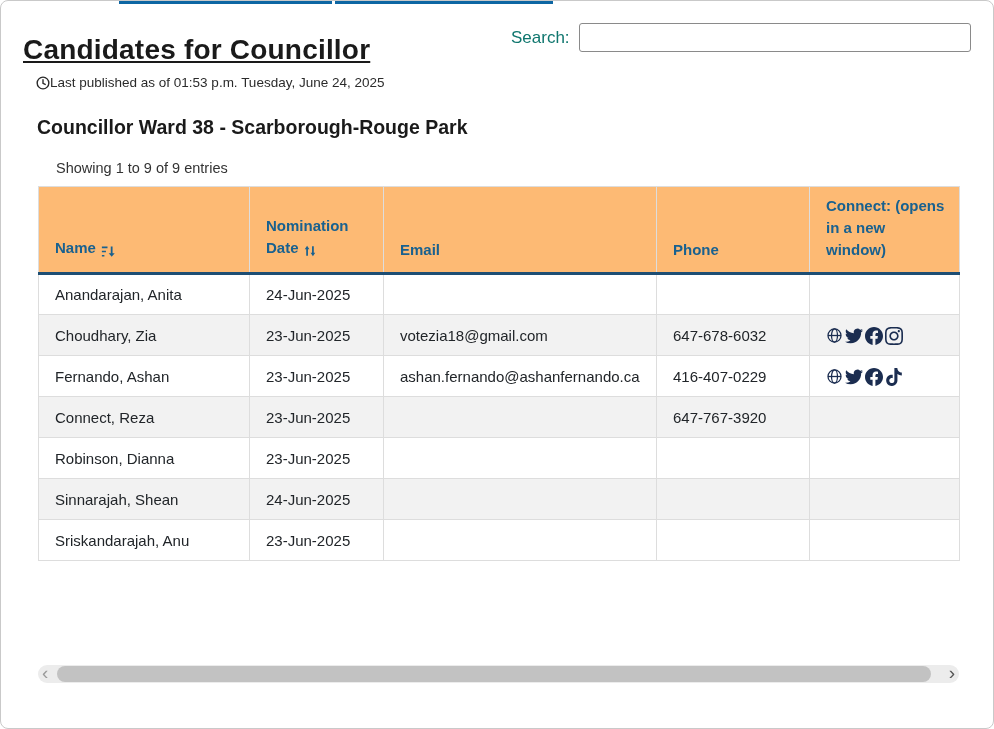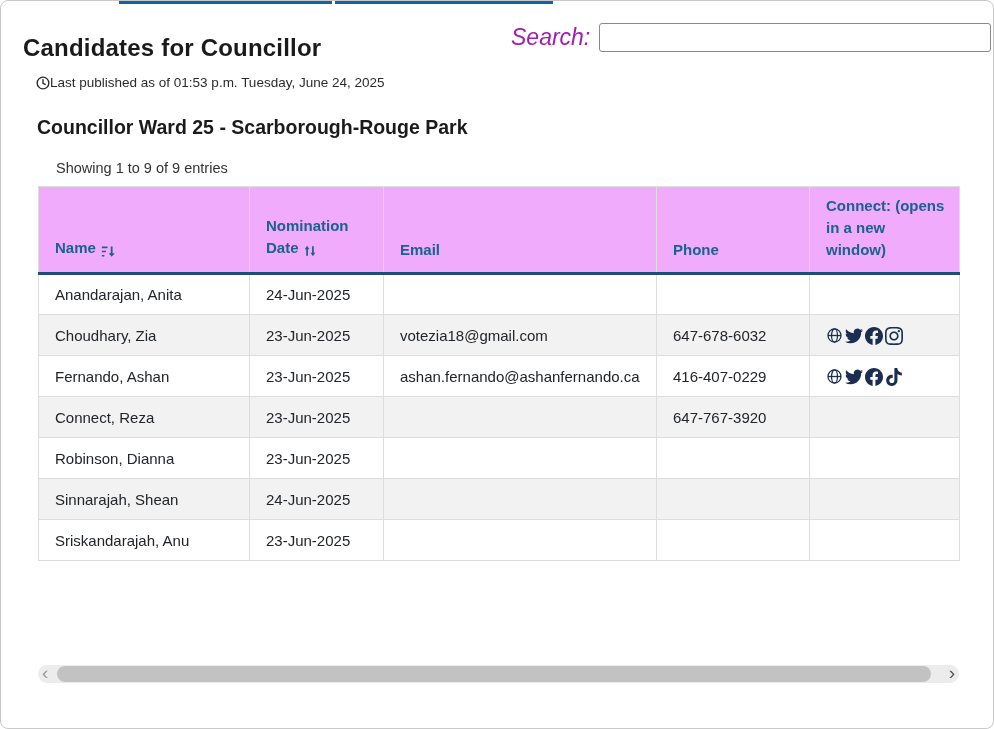--- a/index.html
+++ b/index.html
@@ -12,27 +12,27 @@
     position:relative; width:994px; height:729px;
     background:#fff; border:1px solid #c9c9c9; border-radius:8px;
     overflow:hidden;
   }
   .tab-line { position:absolute; top:0; height:3px; background:#0d66a3; }
   .tab-line.one { left:118px; width:213px; }
   .tab-line.two { left:334px; width:218px; }
 
   .page-title {
     position:absolute; top:33px; left:22px;
-    font-size:24px; font-weight:700; color:#1a1a1a; letter-spacing:.2px;
+    font-size:28px; font-weight:700; color:#1a1a1a; letter-spacing:.2px;text-decoration:underline;
   }
   .search-wrap {
     position:absolute; top:22px; left:510px;
     display:flex; align-items:center; gap:9px;
   }
-  .search-label { font-size:23px; color:#a21caf;font-style:italic; }
+  .search-label { font-size:17px; color:#0f766e; }
   .search-input {
     width:392px; height:29px; border:1px solid #8a8a8a; border-radius:3px;
     font-size:15px; padding:0 8px; color:#222; outline:none; background:#fff;
     font-family:inherit;
   }
 
   .published {
     position:absolute; top:74px; left:35px;
     display:flex; align-items:center; 
     font-size:13.5px; color:#2b2b2b;
@@ -51,21 +51,21 @@
   .table-wrap { position:absolute; top:185px; left:37px; }
   table {
     border-collapse:collapse; table-layout:fixed; width:921px;
     background:#fff; font-size:15px; color:#212529;
   }
   th, td { border:1px solid #ddd; }
   thead th {
     height:86px; vertical-align:bottom; text-align:left;
     padding:8px 10px 11px 16px; line-height:22px;
     color:#19618f; font-weight:700; font-size:15px;
-    border-bottom:3px solid #1d4e74; background:#f0abfc;
+    border-bottom:3px solid #1d4e74; background:#fdba74;
     cursor:pointer;
   }
   .sort-icon { display:inline-block; vertical-align:-2px; margin-left:4px; color:#19618f; }
   .sort-icon svg { display:inline-block; vertical-align:middle; }
   tbody td {
     height:41px; padding:2px 10px 2px 16px; vertical-align:middle;
     white-space:nowrap; overflow:hidden;
   }
   tbody tr:nth-child(even) { background:#f2f2f2; }
 
@@ -106,21 +106,21 @@
   <div class="published">
     <span class="clock-icon">
       <svg width="14" height="14" viewBox="0 0 24 24" fill="none" stroke="#2b2b2b" stroke-width="2.4" stroke-linecap="round">
         <circle cx="12" cy="12" r="10"></circle>
           <path d="M12 6.5v6l3.8 1.9"></path>
       </svg>
     </span>
     <span>Last published as of 01:53 p.m. Tuesday, June 24, 2025</span>
   </div>
 
-  <h2 class="ward-title">Councillor Ward 25 - Scarborough-Rouge Park</h2>
+  <h2 class="ward-title">Councillor Ward 38 - Scarborough-Rouge Park</h2>
 
   <div class="showing">Showing 1 to 9 of 9 entries</div>
 
   <div class="table-wrap">
     <table>
       <colgroup>
         <col style="width:211px">
           <col style="width:134px">
           <col style="width:273px">
         <col style="width:153px">

